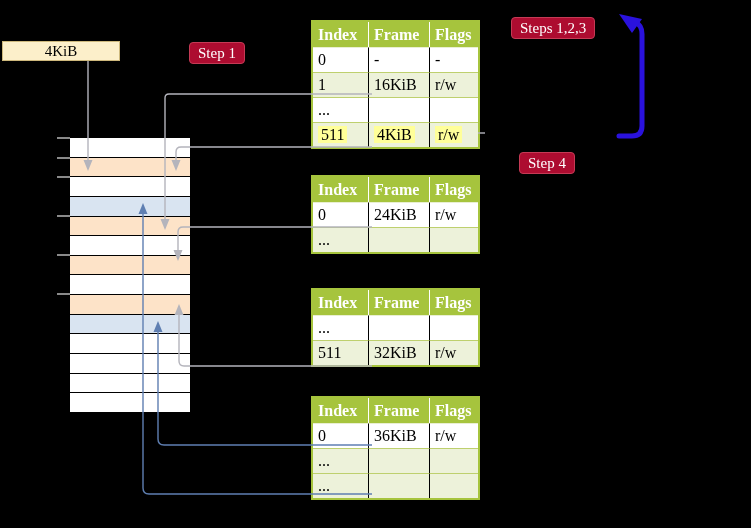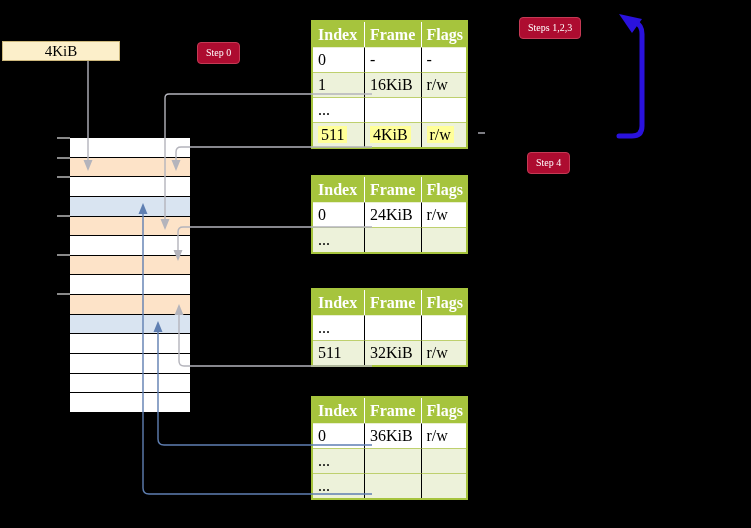--- a/index.html
+++ b/index.html
@@ -5,40 +5,40 @@
   html,body{margin:0;padding:0;background:#000;}
   .canvas{position:relative;width:751px;height:528px;background:#000;overflow:hidden;
           font-family:"Liberation Serif","DejaVu Serif",serif;}
 
   
   .frame-label{position:absolute;left:2px;top:41px;width:118px;height:20px;box-sizing:border-box;
                background:#fcefca;border:1px solid #cdb87c;color:#000;
                font-size:15px;line-height:18px;text-align:center;}
 
   
-  .badge{position:absolute;color:#fff;font-size:10px;line-height:18px;padding:1px 8px;
-         border-radius:4px;white-space:nowrap;box-sizing:border-box;margin-left:8px;}
+  .badge{position:absolute;color:#fff;font-size:15px;line-height:18px;padding:1px 8px;
+         border-radius:4px;white-space:nowrap;box-sizing:border-box;}
   .badge.red{background:#ad0c30;border:1px solid #c53a55;}
   .badge.blue{background:#4a23e8;border:1px solid #7a5ef2;}
   .pos-step0{left:189px;top:42px;}
   .pos-steps123{left:511px;top:17px;}
   .pos-steps1234{left:649px;top:17px;}
   .pos-step4{left:519px;top:152px;}
 
   
   .stack{position:absolute;left:70px;top:138px;width:120px;height:274px;background:#000;
          display:flex;flex-direction:column;gap:1px;}
   .srow{flex:1;}
   .srow.white{background:#ffffff;}
   .srow.peach{background:#fde3c8;}
   .srow.blue{background:#d9e4f1;}
   .tick{position:absolute;left:57px;width:13px;height:2px;background:#8a8a8a;}
 
   
-  .ptable{position:absolute;width:157px;box-sizing:border-box;border:2px solid #a6c43d;background:#fff;}
+  .ptable{position:absolute;width:169px;box-sizing:border-box;border:2px solid #a6c43d;background:#fff;}
   .prow{display:flex;height:25px;}
   .pcell{box-sizing:border-box;padding-left:5px;font-size:16px;line-height:24px;
          overflow:hidden;white-space:nowrap;color:#000;}
   .c0{width:55px;}.c1{width:61px;}.c2{width:49px;}
   .phead{background:#a6c43d;}
   .phead .pcell{color:#fff;font-weight:bold;border-left:1px solid #fff;line-height:25px;}
   .pbody .pcell{border-left:1px solid #000;border-top:1px solid #bed06e;}
   .pbody:nth-child(2) .pcell{border-top:1px solid #e9efd2;}
   .prow .pcell:first-child{border-left:none;}
   .pbody.shade{background:#edf2da;}
@@ -52,21 +52,21 @@
   
   .overlay{position:absolute;left:0;top:0;width:751px;height:528px;pointer-events:none;}
 </style>
 </head>
 <body>
 
 <div class="canvas">
 
   <div class="frame-label">4KiB</div>
 
-  <div class="badge red pos-step0">Step 0</div>
+  <div class="badge red pos-step0">Step 1</div>
   <div class="badge red pos-steps123">Steps 1,2,3</div>
   <div class="badge red pos-step4">Step 4</div>
 
   <div class="stack">
       <div class="srow white"></div>
       <div class="srow peach"></div>
       <div class="srow white"></div>
       <div class="srow blue"></div>
       <div class="srow peach"></div>
       <div class="srow white"></div>

